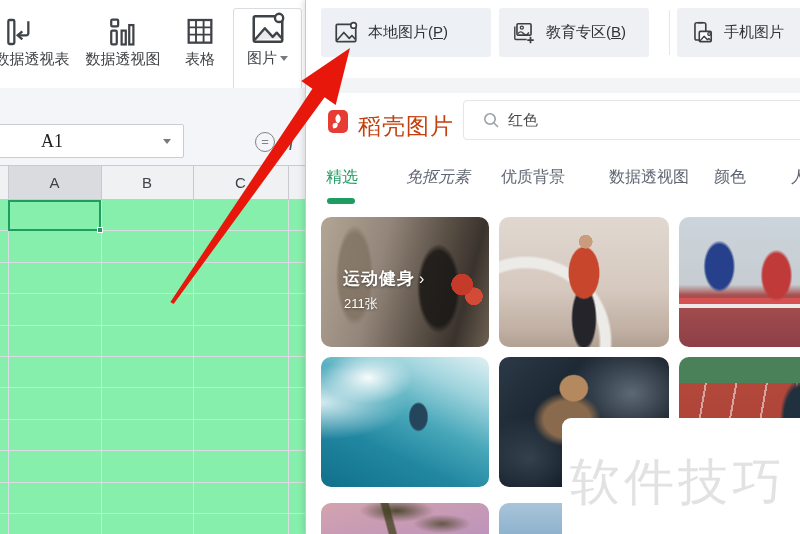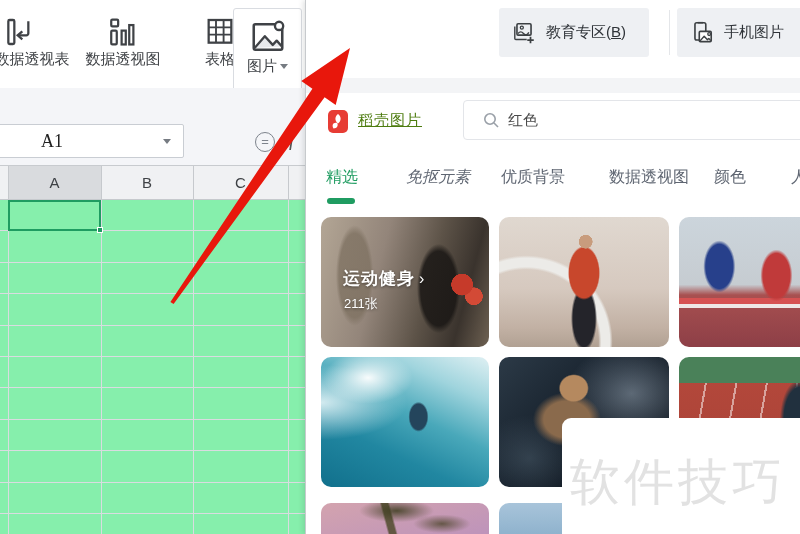--- a/index.html
+++ b/index.html
@@ -9,22 +9,22 @@
 
   
   .sheet{position:absolute;left:0;top:0;width:305px;height:534px;background:#86efac;}
   .ribbon{position:absolute;left:0;top:0;width:305px;height:88px;background:#fff;}
   .rb-item{position:absolute;text-align:center;}
   .rb-icon{display:block;margin:0 auto;}
   .rb-label{display:block;font-size:15px;color:#3f4246;white-space:nowrap;}
   .rb1{left:-16px;top:14px;width:96px;}
   .rb1 .rb-icon{margin-left:19px;}
   .rb2{left:77px;top:14px;width:92px;}
-  .rb3{left:178px;top:14px;width:44px;margin-left:20px;}
-  .rb4{left:233px;top:8px;width:69px;height:96px;background:#fff;border:1px solid #d9dce1;border-radius:3px;padding-top:8px;}
+  .rb3{left:178px;top:14px;width:44px;}
+  .rb4{left:233px;top:8px;width:69px;height:96px;background:#fff;border:1px solid #d9dce1;border-radius:3px;}
   .rb4 .rb-label{display:inline-block;}
   .caret-down{display:inline-block;width:0;height:0;border-left:4px solid transparent;border-right:4px solid transparent;border-top:5px solid #767b82;vertical-align:middle;margin-left:3px;}
 
   .fbar{position:absolute;left:0;top:88px;width:305px;height:78px;background:#f4f5f8;border-bottom:1px solid #c8cbcf;}
   .namebox{position:absolute;left:-40px;top:36px;width:224px;height:34px;background:#fff;border:1px solid #c9cdd3;border-radius:2px;}
   .namebox .ref{position:absolute;left:0;right:40px;top:6px;text-align:center;font-family:"Liberation Serif","DejaVu Serif",serif;font-size:18px;color:#222;}
   .namebox .caret-down{position:absolute;right:12px;top:14px;}
   .circ-eq{position:absolute;left:255px;top:44px;width:20px;height:20px;border:1.5px solid #7d838c;border-radius:50%;color:#7d838c;font-size:13px;line-height:17px;text-align:center;}
   .fx{position:absolute;left:289px;top:38px;font-family:"Liberation Serif","DejaVu Serif",serif;font-style:italic;font-size:21px;color:#555;}
 
@@ -47,21 +47,21 @@
   .menu-btn{position:absolute;top:8px;height:49px;display:flex;align-items:center;gap:9px;
     background:#edf0f4;border-radius:3px;padding:0 12px;font-size:15px;color:#2f3338;white-space:nowrap;}
   .mb1{left:15px;width:170px;}
   .mb2{left:193px;width:150px;background:#eef0f3;}
   .mb3{left:371px;width:160px;background:#eef0f3;}
   .menu-sep{position:absolute;left:363px;top:10px;width:1px;height:45px;background:#e4e6e9;}
   .accesskey{text-decoration:underline;}
   .band{position:absolute;left:0;top:78px;width:495px;height:15px;background:#f3f4f6;}
 
   .docer-logo{position:absolute;left:22px;top:110px;width:20px;height:23px;background:var(--brand_red);border-radius:5px;}
-  .brand{position:absolute;left:52px;top:111px;font-size:15px;color:#4d7c0f;letter-spacing:1px;text-decoration:underline;}
+  .brand{position:absolute;left:52px;top:111px;font-size:23px;color:#c2410c;letter-spacing:1px;}
   .search{position:absolute;left:157px;top:100px;width:350px;height:40px;background:#fff;border:1px solid #e3e5e9;border-radius:4px;}
   .search input{position:absolute;left:42px;top:0;width:290px;height:38px;border:0;outline:none;font-size:15px;color:#4a4a4a;background:transparent;font-family:inherit;}
   .search .mag{position:absolute;left:19px;top:11px;}
 
   .tab{position:absolute;top:167px;font-size:16px;color:#5f6672;white-space:nowrap;}
   .tab.active{color:var(--accent_green);}
   .t1{left:20px;} .t2{left:100px;font-style:italic;} .t3{left:195px;} .t4{left:303px;} .t5{left:408px;} .t6{left:485px;}
   .tab-pill{position:absolute;left:21px;top:198px;width:28px;height:6px;border-radius:3px;background:var(--accent_green);}
 
   .card{position:absolute;width:168px;height:130px;border-radius:10px;overflow:hidden;background:#ccc;}
@@ -194,20 +194,28 @@
       <div class="vline" style="left:193px"></div>
       <div class="vline" style="left:288px"></div>
       <div class="sel">
         <div class="handle"></div>
       </div>
     </div>
   </div>
 
   <div class="panel">
 
+    <div class="menu-btn mb1">
+      <svg width="26" height="26" viewBox="0 0 24 24">
+        <rect x="3" y="4" width="18" height="16" rx="1" fill="none" stroke="#3c4043" stroke-width="1.6"></rect>
+        <path d="M3.5 19 L10 11.5 L15 17 L17.5 14.3 L20.8 18" fill="#eceef1" stroke="#3c4043" stroke-width="1.5" stroke-linejoin="round"></path>
+        <circle cx="19" cy="5" r="2.6" fill="#fff" stroke="#3c4043" stroke-width="1.5"></circle>
+      </svg>
+      <span><span>本地图片(</span><span class="accesskey">P</span><span>)</span></span>
+    </div>
 
     <div class="menu-btn mb2">
       <svg width="26" height="26" viewBox="0 0 24 24">
         <rect x="5.5" y="3.5" width="13" height="10.5" rx="1" fill="none" stroke="#3c4043" stroke-width="1.5"></rect>
         <circle cx="10" cy="7" r="1.4" fill="none" stroke="#3c4043" stroke-width="1.2"></circle>
         <path d="M6.5 12.5 q2.5 -3 5 0 t5 -1" fill="none" stroke="#3c4043" stroke-width="1.3"></path>
         <path d="M3.5 6 v11 a1 1 0 0 0 1 1 h10" fill="none" stroke="#3c4043" stroke-width="1.3"></path>
         <path d="M18 15.5 v6 M15 18.5 h6" stroke="#3c4043" stroke-width="1.6" fill="none"></path>
       </svg>
       <span><span>教育专区(</span><span class="accesskey">B</span><span>)</span></span>

